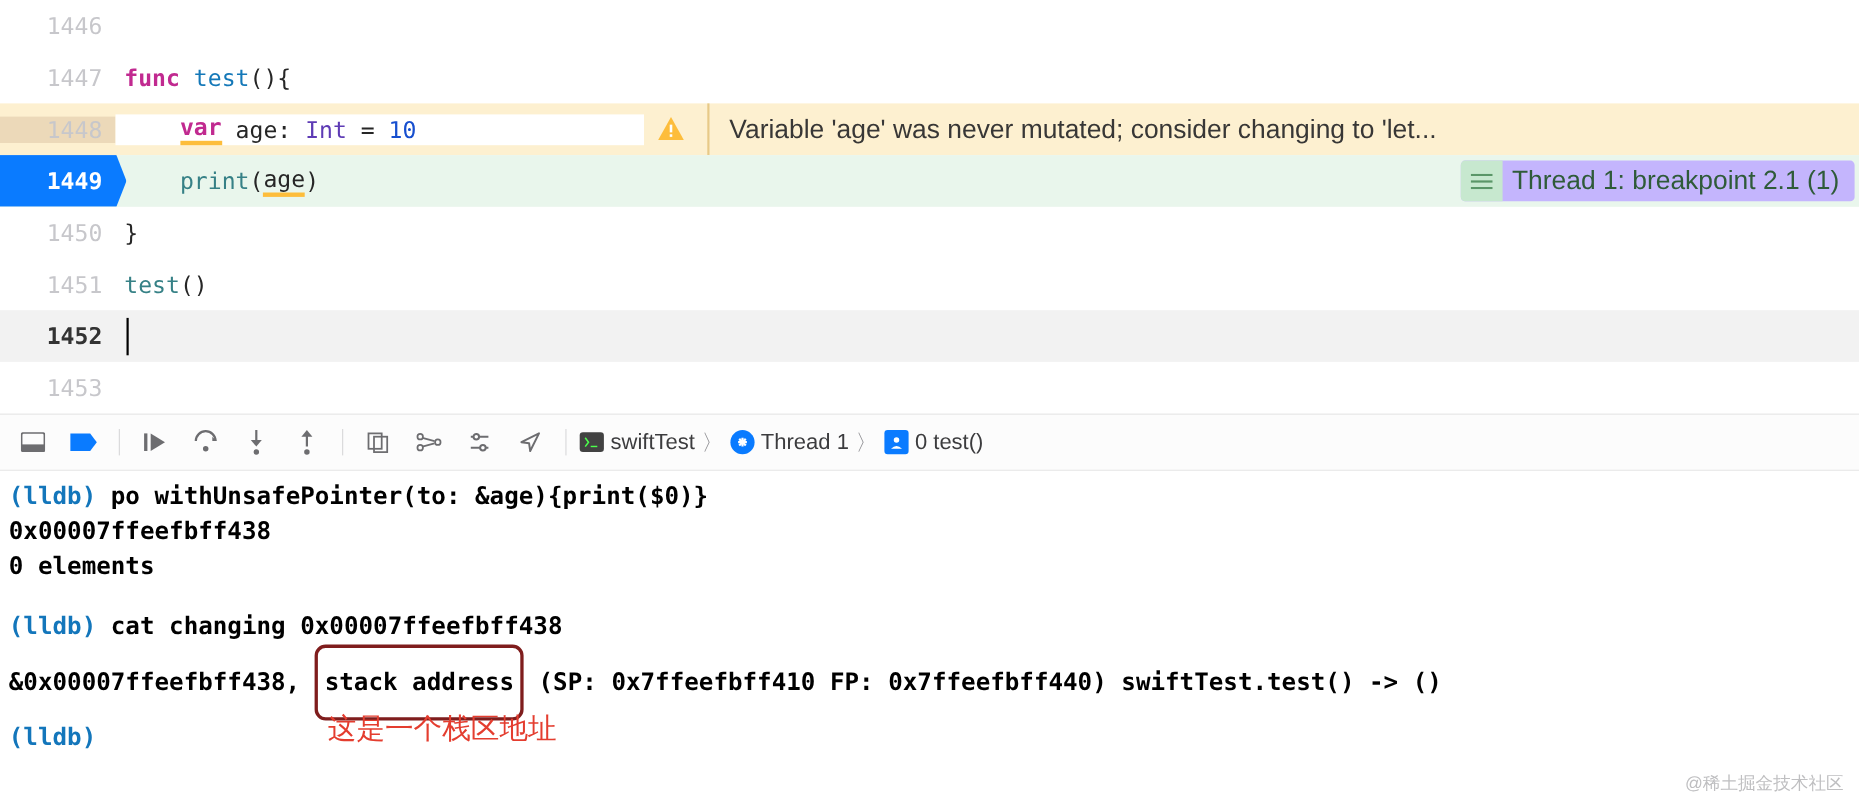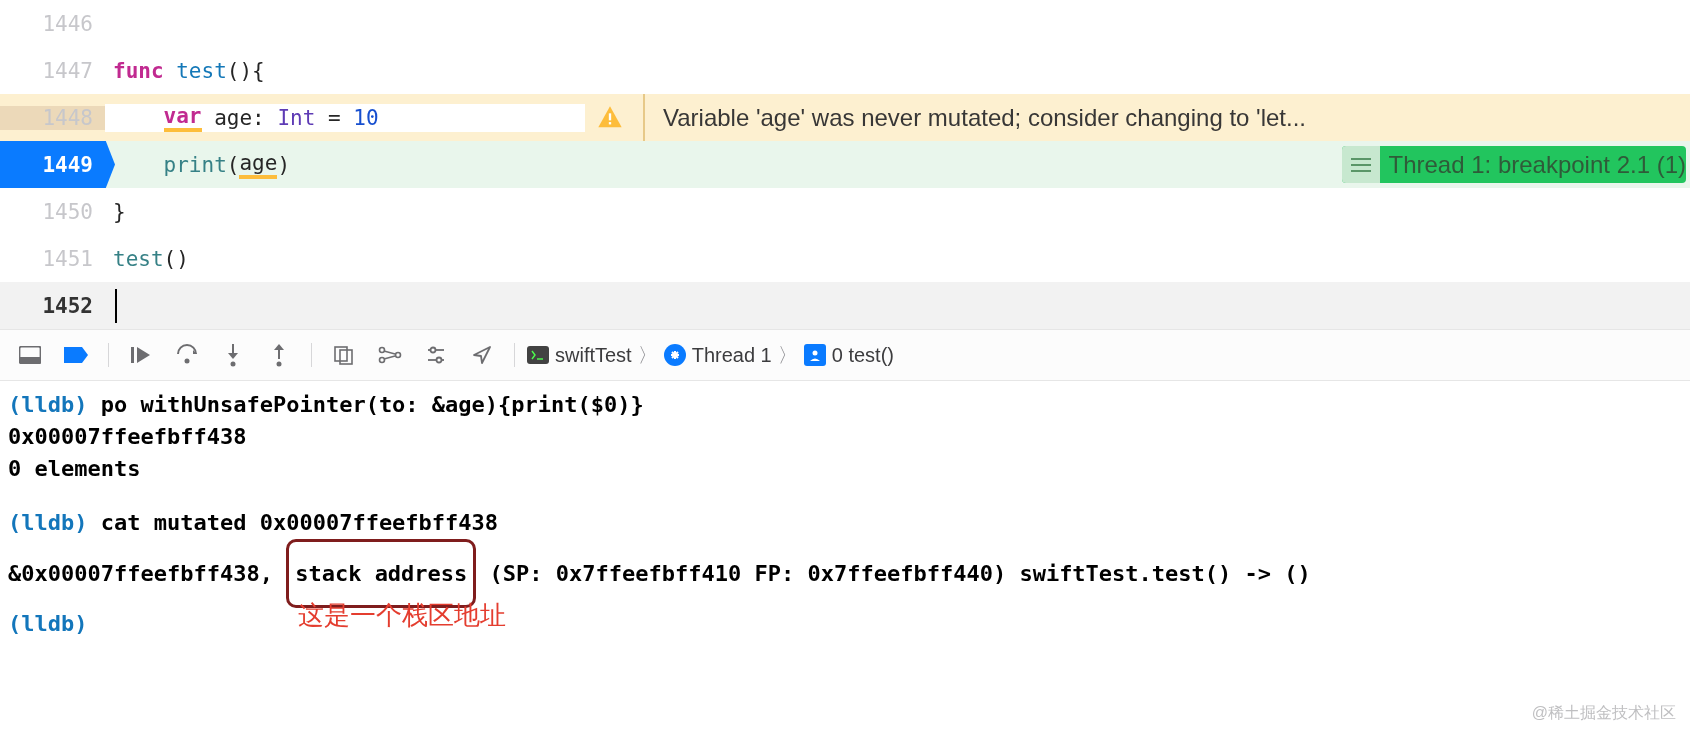--- a/index.html
+++ b/index.html
@@ -99,22 +99,23 @@
     font-size: 24px;
     color: #383736;
   }
   .thread-badge {
     position:absolute;
     right:4px;
     top:5px;
     height:37px;
     display:flex;
     align-items:center;
-    background:#22c55e;
+    background:#c4b5fd;
     border-radius:4px;
+    padding-right:14px;
   }
   .thread-handle {
     width:38px;height:37px;
     background:#c7e8cf;
     display:flex;align-items:center;justify-content:center;
     border-radius:4px 0 0 4px;
     color:#5a9668;
   }
   .thread-text {
     font-family: -apple-system, "Helvetica Neue", Arial, sans-serif;
@@ -264,20 +265,24 @@
   <div class="code-line">
     <div class="gutter">1451</div>
     <div class="code-content"><span class="ident-teal">test</span><span class="plain">()</span></div>
   </div>
 
   <div class="code-line line-1452">
     <div class="gutter active">1452</div>
     <div class="code-content"><span class="cursor-line"></span></div>
   </div>
 
+  <div class="code-line">
+    <div class="gutter">1453</div>
+    <div class="code-content"></div>
+  </div>
 
 </div>
 
 <div class="toolbar">
   <div class="tb-btn">
     <svg width="22" height="18" viewBox="0 0 22 18">
         <rect x="0.5" y="0.5" width="21" height="17" rx="2" fill="none" stroke="#6d6d70" stroke-width="1.8"></rect>
         <rect x="1" y="11" width="20" height="6" fill="#6d6d70"></rect>
       </svg>
   </div>
@@ -371,19 +376,19 @@
     </span>
     <span>0 test()</span>
   </div>
 </div>
 
 <div class="console">
   <div><span class="lldb-prompt">(lldb)</span><span> po withUnsafePointer(to: &amp;age){print($0)}</span></div>
   <div>0x00007ffeefbff438</div>
   <div>0 elements</div>
   <div style="height:22px"></div>
-  <div><span class="lldb-prompt">(lldb)</span><span> cat mutated 0x00007ffeefbff438</span></div>
+  <div><span class="lldb-prompt">(lldb)</span><span> cat changing 0x00007ffeefbff438</span></div>
   <div><span>&amp;0x00007ffeefbff438, </span><span class="red-box">stack address</span><span> (SP: 0x7ffeefbff410 FP: 0x7ffeefbff440) swiftTest.test() -&gt; ()</span></div>
   <div><span class="lldb-prompt">(lldb)</span></div>
 
   <div class="red-annot">这是一个栈区地址</div>
   <div class="watermark">@稀土掘金技术社区</div>
 </div>
 
 </body></html>

